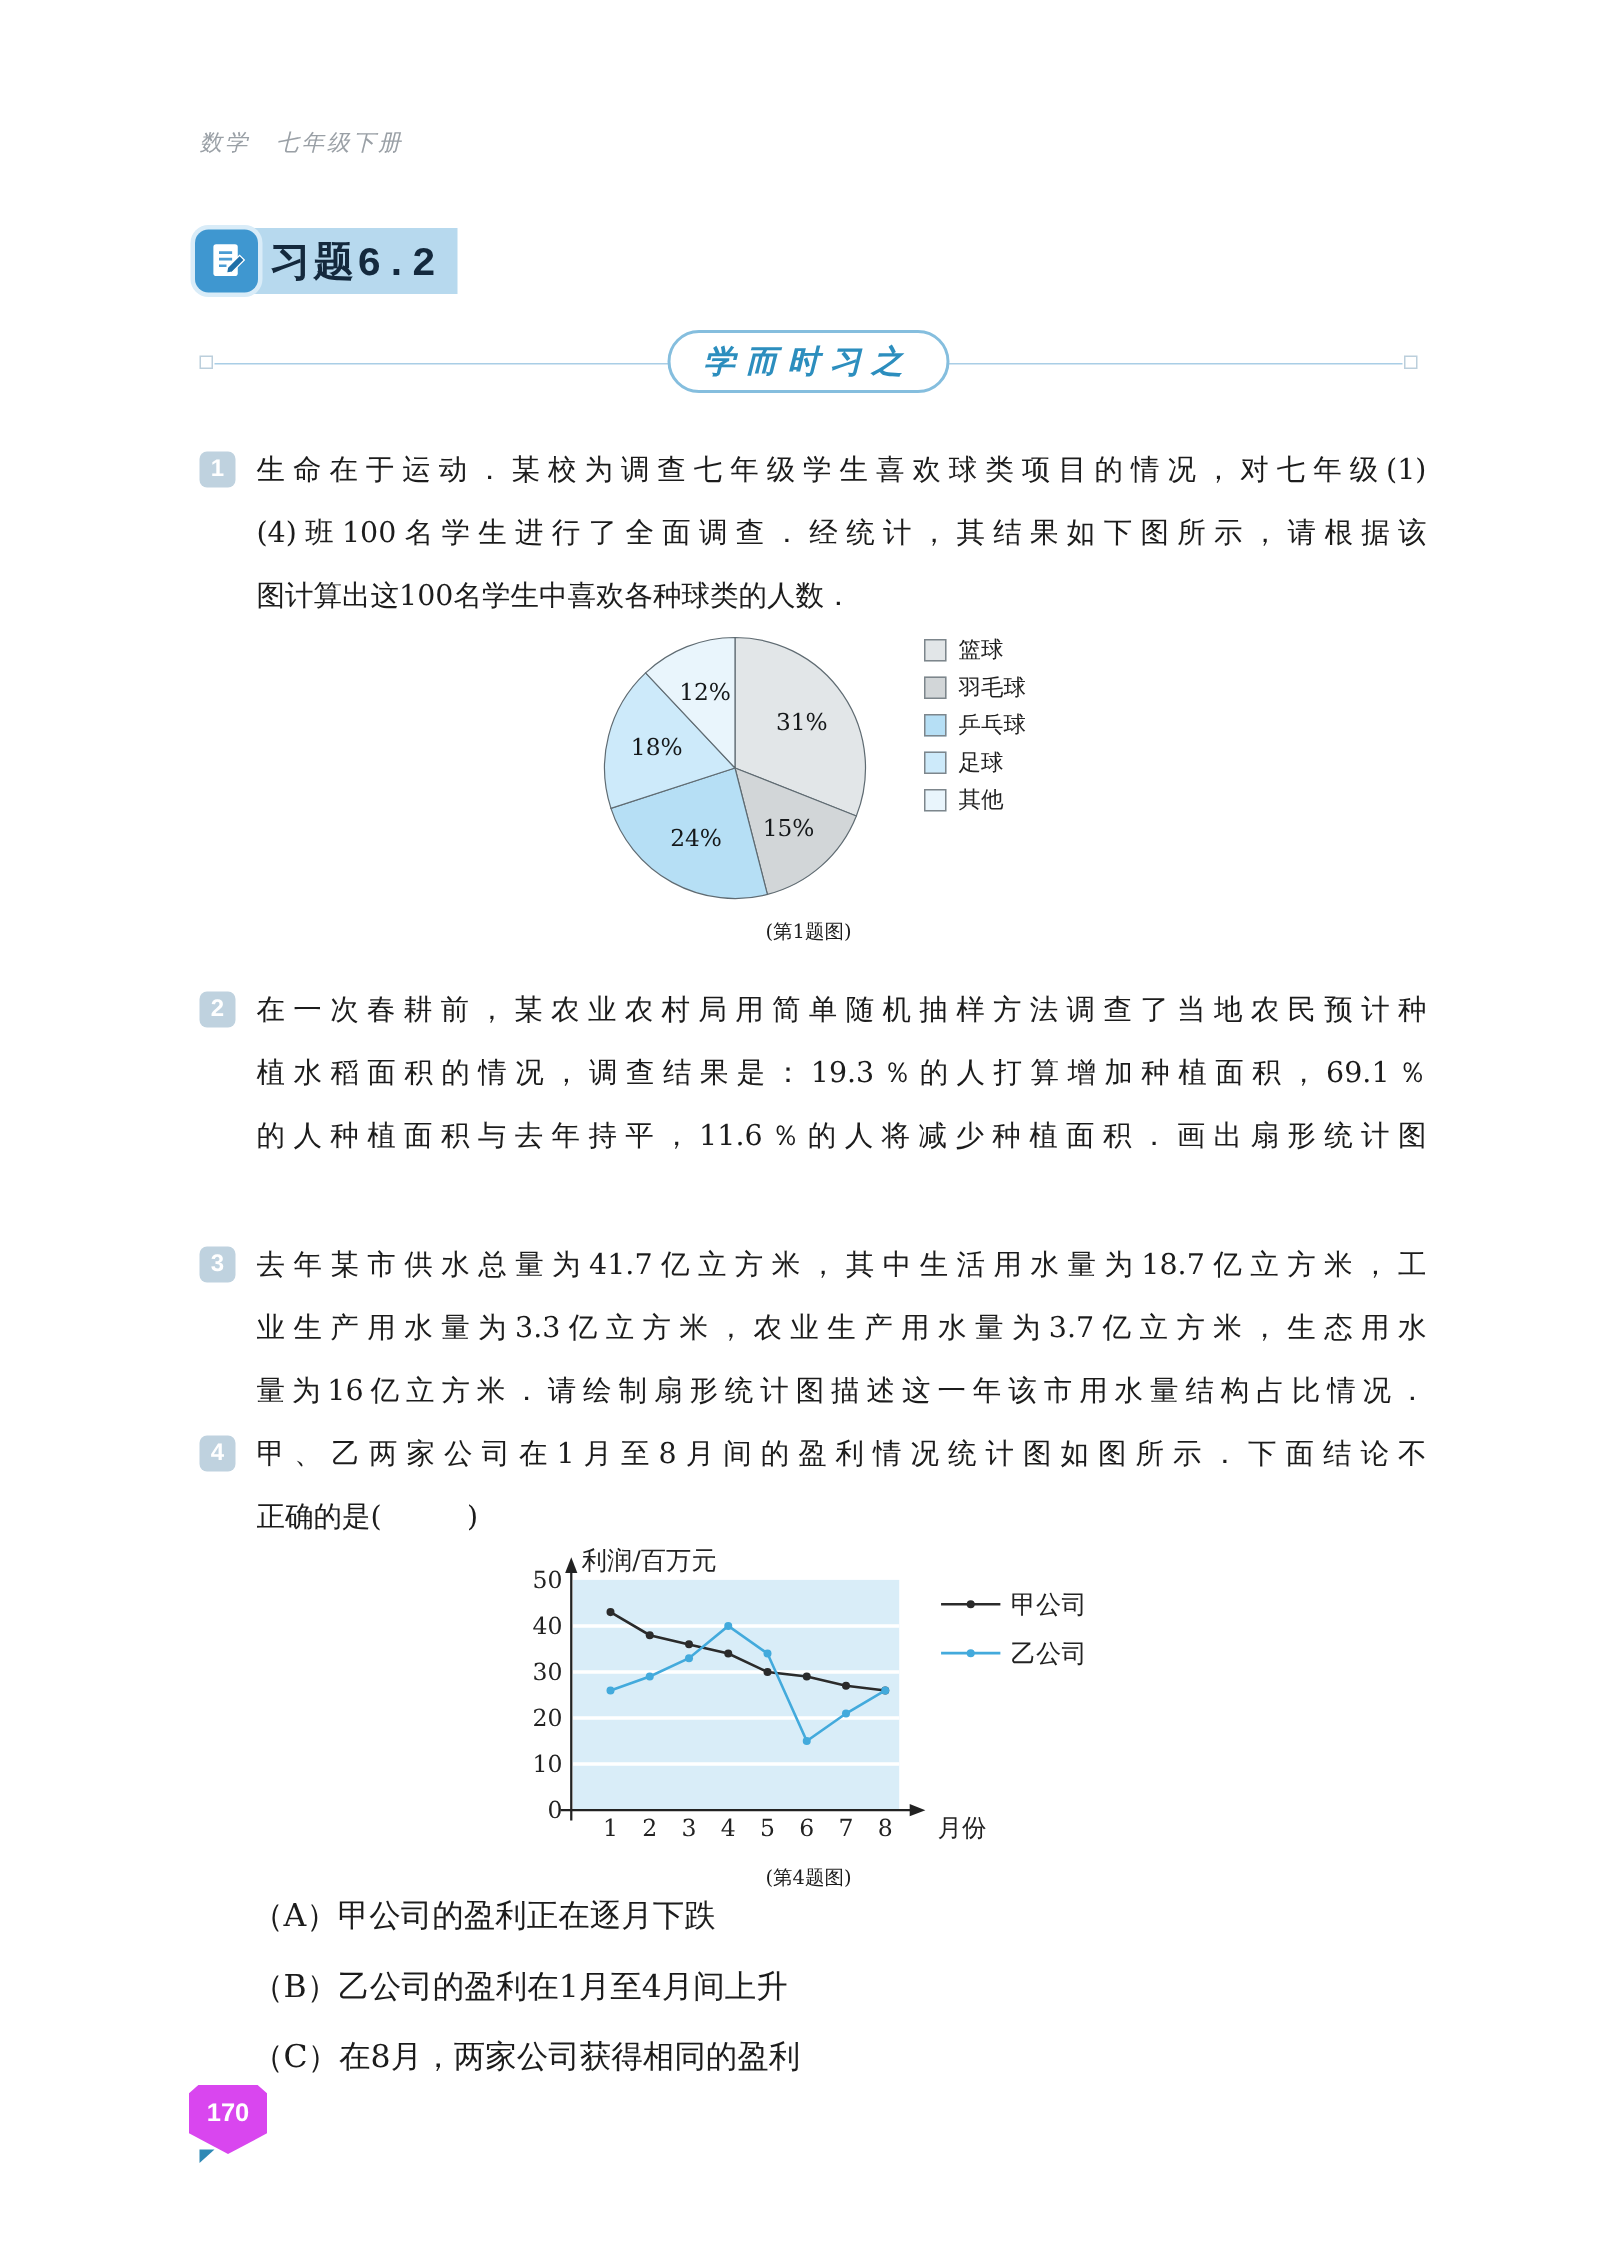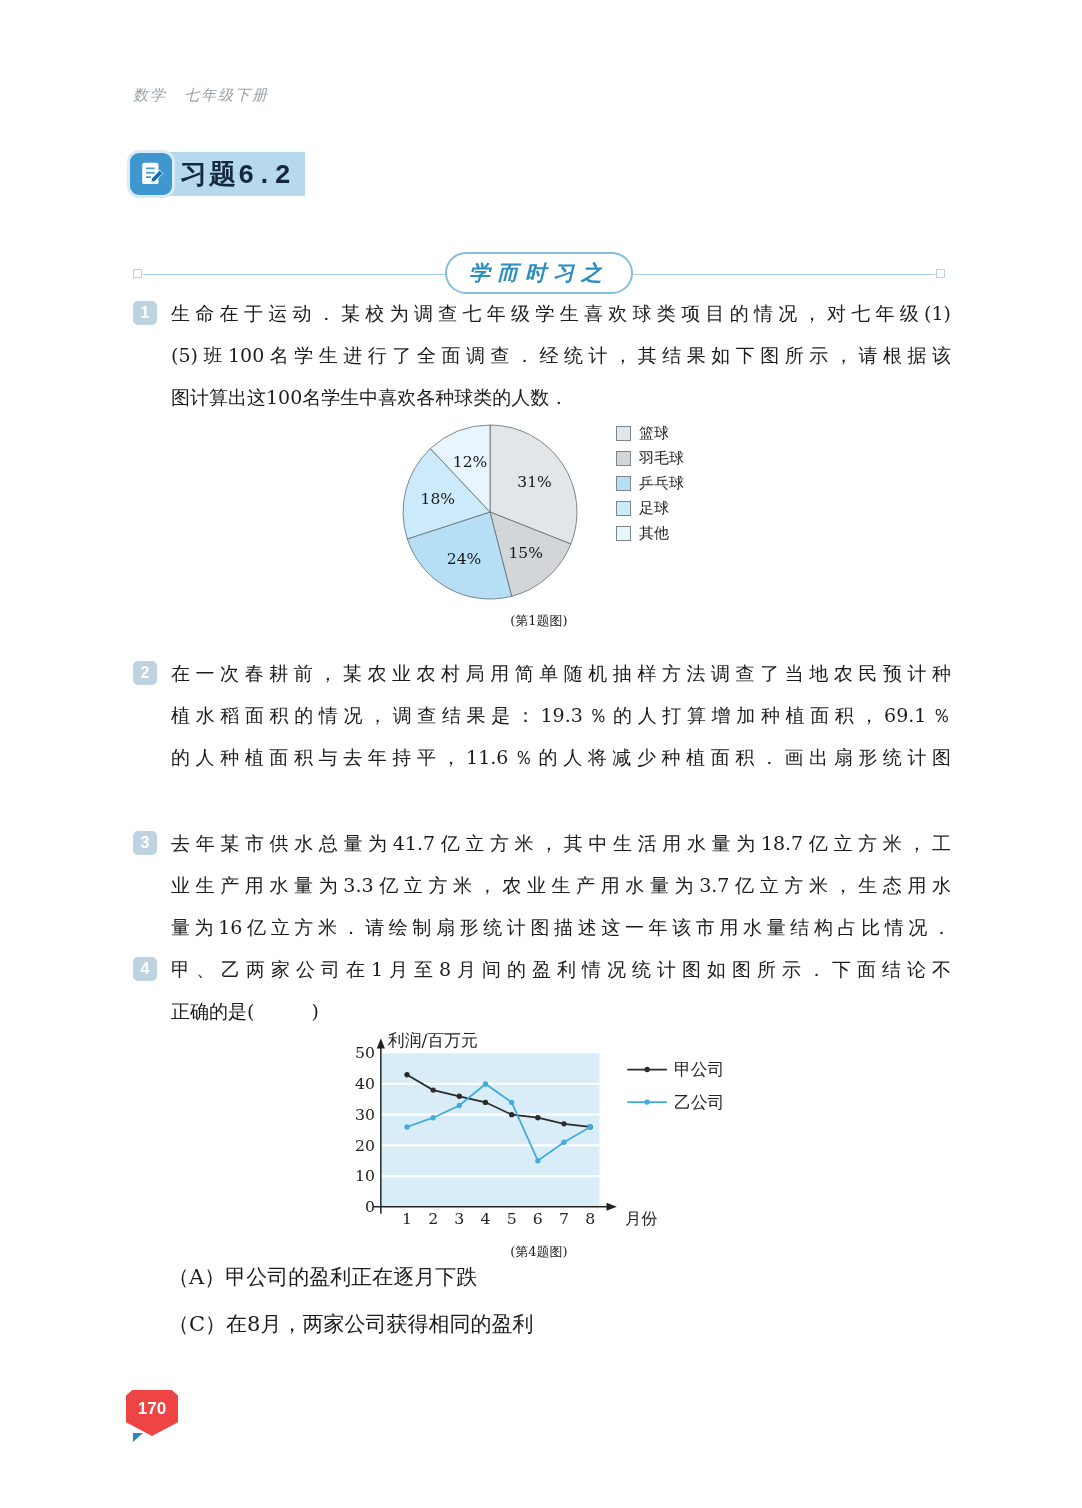--- a/index.html
+++ b/index.html
@@ -14,21 +14,21 @@
   .icon-box {
     width:42px; height:42px; background:#3f97d0; border-radius:9px;
     display:flex; align-items:center; justify-content:center;
     box-shadow:0 0 0 3px #d9ecf8; position:relative; z-index:2;
   }
   .section-title {
     font-size:27px; font-weight:bold; color:#14293d; background:#b7d9ee;
     padding:4px 12px 4px 16px; margin-left:-8px; letter-spacing:2px; position:relative; z-index:1;
   }
 
-  .banner-row { position:absolute; left:133px; top:220px; width:812px; height:44px;margin-top:32px; }
+  .banner-row { position:absolute; left:133px; top:220px; width:812px; height:44px; }
   .rule { position:absolute; left:10px; right:10px; top:50%; height:1px; background:#a9cee6; }
   .end-sq { position:absolute; top:50%; margin-top:-5px; width:9px; height:9px; border:1px solid #bccfdc; background:#fff; }
   .end-sq.left { left:0; } .end-sq.right { right:0; }
   .banner-pill {
     position:absolute; left:50%; top:0; transform:translateX(-50%);
     background:#fff; border:2px solid #85bede; border-radius:22px;
     padding:5px 22px; color:#2c8ebe; font-size:21px; font-weight:bold;
     font-style:italic; letter-spacing:7px;
   }
 
@@ -47,21 +47,21 @@
   .pie-legend { display:flex; flex-direction:column; gap:6px; padding-top:10px; }
   .legend-row { display:flex; align-items:center; gap:8px; font-size:15px; color:#222; }
   .legend-sq { width:15px; height:15px; border:1px solid #7d868c; display:inline-block; }
   .fig-caption { margin-top:6px; text-align:center; font-size:13px; color:#1c1c1c; width:100%; }
 
   .figure4 { position:absolute; left:133px; top:1030px; width:812px; display:flex; flex-direction:column; align-items:center; }
 
   .options { position:absolute; left:168px; top:1254px; font-size:21px; line-height:47px; }
 
   .page-tag {
-    position:absolute; left:126px; top:1390px; width:52px; height:46px; background:#ef4444;
+    position:absolute; left:126px; top:1390px; width:52px; height:46px; background:#d946ef;
     clip-path:polygon(12% 0,88% 0,100% 12%,100% 70%,50% 100%,0 70%,0 12%);
     display:flex; justify-content:center; padding-top:9px;
     color:#fff; font:bold 17px "Liberation Sans",sans-serif;
   }
   .tag-fold { position:absolute; left:133px; top:1433px; width:0; height:0;
     border-left:10px solid #2f89b5; border-bottom:9px solid transparent; }
 
   svg { font-family:"DejaVu Serif","Liberation Serif",serif; }
 </style>
 </head>
@@ -90,21 +90,21 @@
     <span class="end-sq right"></span>
     <div class="banner-pill">
       <span>学而时习之</span>
     </div>
   </div>
 
   <div class="problem p1">
     <span class="badge">1</span>
     <div class="plines">
       <div class="jline">生命在于运动．某校为调查七年级学生喜欢球类项目的情况，对七年级(1)</div>
-      <div class="jline">(5)班100名学生进行了全面调查．经统计，其结果如下图所示，请根据该</div>
+      <div class="jline">(4)班100名学生进行了全面调查．经统计，其结果如下图所示，请根据该</div>
       <div>图计算出这100名学生中喜欢各种球类的人数．</div>
     </div>
   </div>
 
   <div class="figure1">
     <div class="fig1-inner">
       <svg width="192" height="192" viewBox="0 0 192 192">
           <path d="M96 98 L96.0 11.0 A87 87 0 0 1 176.9 130.0 Z" fill="#e2e6e8" stroke="#5f6b72" stroke-width="0.8"></path>
           <text x="140.6" y="72.7" text-anchor="middle" font-size="15.5" fill="#15181a">31%</text>
           <path d="M96 98 L176.9 130.0 A87 87 0 0 1 117.6 182.3 Z" fill="#d2d6d8" stroke="#5f6b72" stroke-width="0.8"></path>
@@ -218,20 +218,21 @@
         <circle cx="220" cy="83.36" r="2.3" fill="#43aadc"></circle>
         <line x1="252" y1="62" x2="286" y2="62" stroke="#43aadc" stroke-width="1.5"></line>
         <circle cx="269" cy="62" r="2.3" fill="#43aadc"></circle>
         <text x="292" y="67" font-size="14.5" fill="#222">乙公司</text>
       </svg>
     <div class="fig-caption">(第4题图)</div>
   </div>
 
   <div class="options">
     <div>（A）甲公司的盈利正在逐月下跌</div>
+    <div>（B）乙公司的盈利在1月至4月间上升</div>
     <div>（C）在8月，两家公司获得相同的盈利</div>
   </div>
 
   <div class="page-tag">
     <span>170</span>
   </div>
   <div class="tag-fold"></div>
 
 </div>
 

